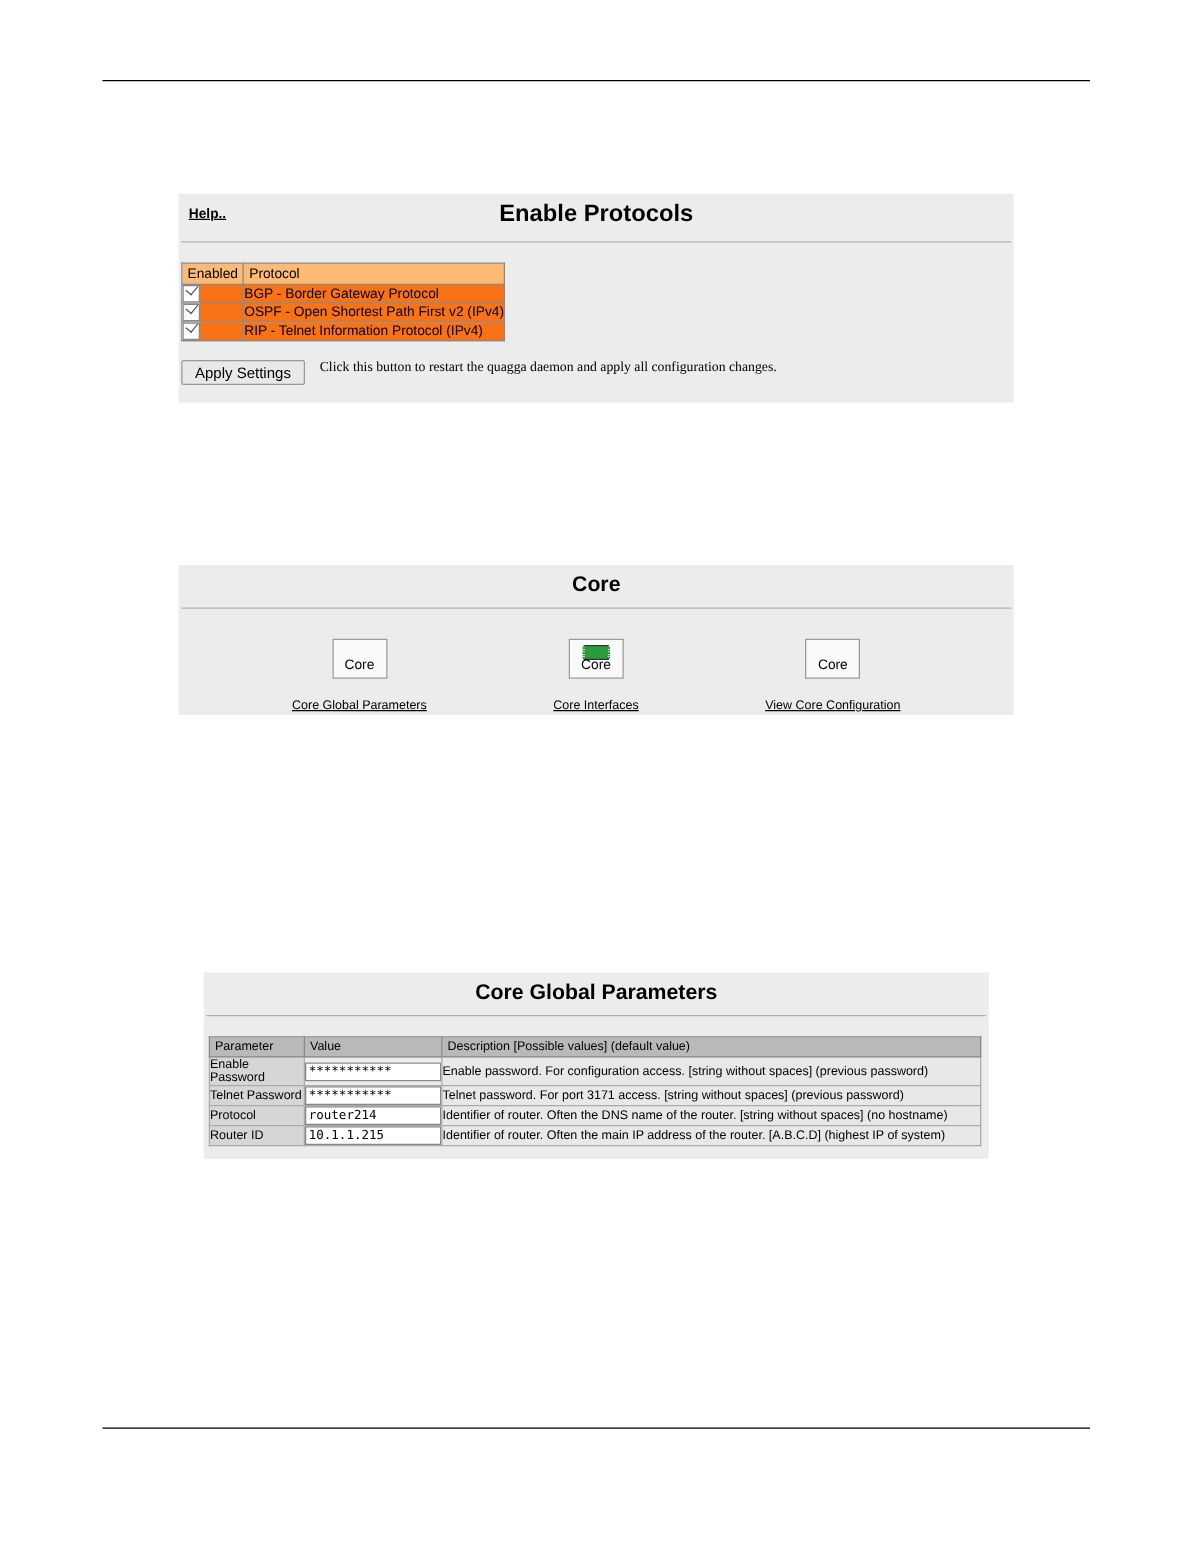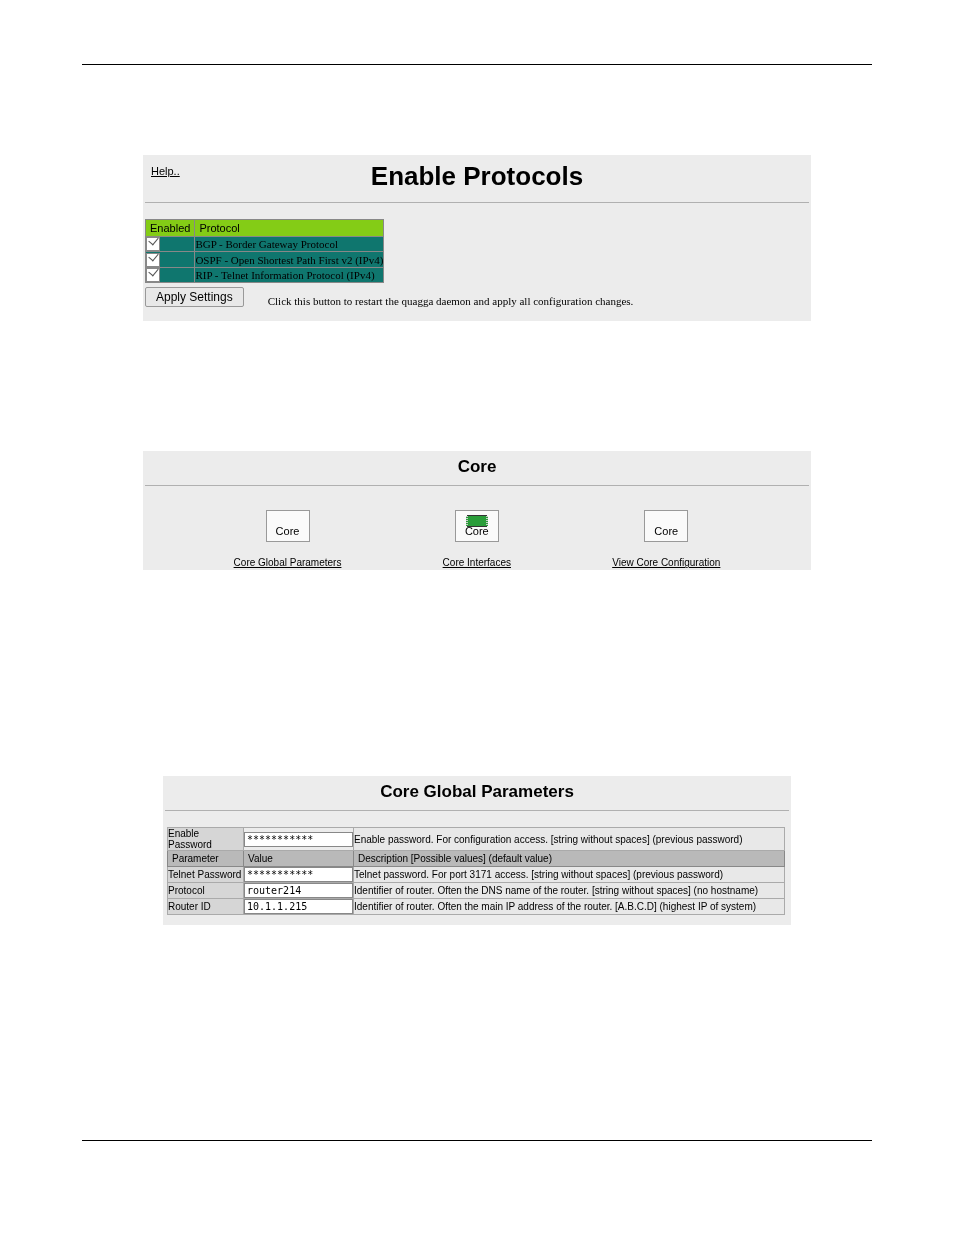--- a/index.html
+++ b/index.html
@@ -4,34 +4,34 @@
 <style>
   * { box-sizing: border-box; margin: 0; padding: 0; }
   html, body { background: #ffffff; font-family: Verdana, Arial, sans-serif; }
   .page { width: 954px; margin: 0 auto; background: #fff; }
   .top-hr { border: none; border-top: 1px solid #000; margin: 64px 82px 0 82px; }
 
   .panel { background: #ececec; margin: 0 auto; position: relative; }
 
   
   .panel-1 { width: 668px; margin-top: 90px; padding-bottom: 14px; }
-  .help-link { position: absolute; left: 8px; top: 10px; font-size: 11px; color: #000; text-decoration: underline; }
-  .panel-title { text-align: center; font-weight: bold; font-size: 26px; padding-top: 6px; padding-bottom: 10px; font-family: Verdana, sans-serif; }
+  .help-link { position: absolute; left: 8px; top: 10px; font-size: 11px; color: #000; text-decoration: underline; font-weight: bold; }
+  .panel-title { text-align: center; font-weight: bold; font-size: 19px; padding-top: 6px; padding-bottom: 10px; font-family: Verdana, sans-serif; }
   .panel-hr { border: none; border-top: 1px solid #b0b0b0; margin: 0 2px 16px 2px; }
 
   .proto-table { border-collapse: collapse; margin-left: 2px; }
   .proto-table th, .proto-table td { border: 1px solid #888; font-size: 11px; text-align: left; font-family: Arial, sans-serif; }
-  .proto-table th { background: #84cc16; padding: 2px 4px; font-weight: normal; }
-  .proto-table td { background: #0f766e; padding: 0; font-family: Liberation Serif, serif; }
+  .proto-table th { background: #fdba74; padding: 2px 4px; font-weight: normal; }
+  .proto-table td { background: #f97316; padding: 0; }
   .chk-cell { width: 44px; text-align: center; padding: 2px 0; }
   .chk { display: inline-block; width: 14px; height: 14px; background: #fff; border: 1px solid #888; position: relative; vertical-align: middle; }
   .chk::after { content: ""; position: absolute; left: 2px; top: -1px; width: 8px; height: 5px; border-left: 1.5px solid #555; border-bottom: 1.5px solid #555; transform: rotate(-50deg); }
   .proto-cell { padding: 2px 4px; background: #f0f0f0; }
 
-  .apply-row { margin-top: 4px; margin-left: 2px; display: flex; align-items: flex-end; gap: 24px; }
+  .apply-row { margin-top: 15px; margin-left: 2px; display: flex; align-items: flex-start; gap: 12px; }
   .btn { background: #e8e8e8; border: 1px solid #999; border-radius: 2px; font-size: 12px; padding: 2px 10px; font-family: Arial, sans-serif; }
   .apply-hint { font-size: 11px; font-family: Liberation Serif, serif; }
 
   
   .panel-2 { width: 668px; margin-top: 130px; padding-bottom: 0; }
   .panel-title-2 { text-align: center; font-weight: bold; font-size: 17px; padding: 6px 0 8px 0; font-family: Verdana, sans-serif; }
   .core-row { display: flex; justify-content: space-around; align-items: flex-end; margin-top: 24px; padding: 0 40px; }
   .core-item { text-align: center; }
   .core-icon { display: inline-block; width: 44px; height: 32px; background: #fafafa; border: 1px solid #999; position: relative; margin-bottom: 6px; }
   .core-icon-text { position: absolute; left: 0; right: 0; bottom: 4px; font-size: 11px; font-family: Arial, sans-serif; }
@@ -120,28 +120,28 @@
     </div>
   </div>
 
   <div class="panel panel-3">
     <div class="panel-title-3">Core Global Parameters</div>
     <hr class="panel-hr">
 
     <table class="param-table">
       <tbody>
           <tr>
+        <th>Parameter</th>
+        <th>Value</th>
+        <th>Description [Possible values] (default value)</th>
+      </tr>
+      <tr>
         <td class="param-label">Enable Password</td>
         <td class="param-input"><input type="text" value="***********" style=""></td>
         <td class="param-desc">Enable password. For configuration access. [string without spaces] (previous password)</td>
-      </tr>
-      <tr>
-        <th>Parameter</th>
-        <th>Value</th>
-        <th>Description [Possible values] (default value)</th>
       </tr>
       <tr>
         <td class="param-label">Telnet Password</td>
         <td class="param-input"><input type="text" value="***********" style=""></td>
         <td class="param-desc">Telnet password. For port 3171 access. [string without spaces] (previous password)</td>
       </tr>
       <tr>
         <td class="param-label">Protocol</td>
         <td class="param-input"><input type="text" value="router214" style=""></td>
         <td class="param-desc">Identifier of router. Often the DNS name of the router. [string without spaces] (no hostname)</td>

